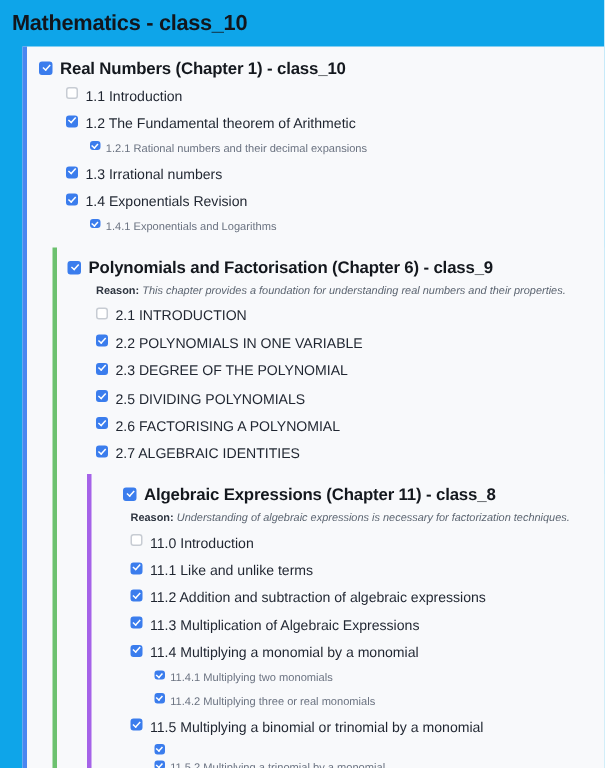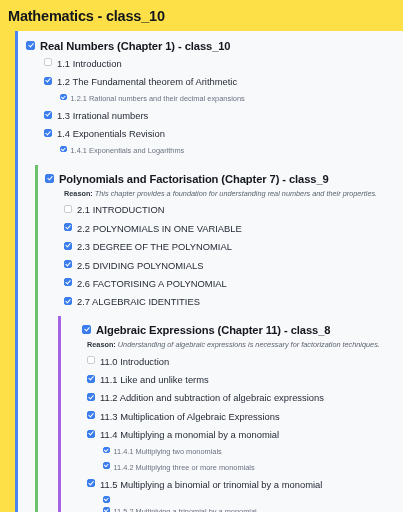--- a/index.html
+++ b/index.html
@@ -14,21 +14,21 @@
     font-family: "Liberation Sans", sans-serif;
     -webkit-font-smoothing: antialiased;
     color: #1f2328;
   }
 
   #root {
     width: 403px;
     height: 512px;
     position: relative;
     overflow: hidden;
-    background: #fde047;
+    background: #0ea5e9;
   }
 
   
   .page-title {
     font-size: 14.5px;
     font-weight: bold;
     color: #12161c;
     letter-spacing: -0.2px;
     padding: 7px 0 0 8px;
     line-height: 18px;
@@ -180,21 +180,21 @@
           <span class="cb mid on"></span>
           <span class="topic-label">1.4 Exponentials Revision</span>
         </div>
         <div class="topic d2">
           <span class="cb small on"></span>
           <span class="topic-label">1.4.1 Exponentials and Logarithms</span>
         </div>
         <div class="card lvl-1">
           <div class="chapter-row">
             <span class="cb big on"></span>
-            <span class="chapter-title">Polynomials and Factorisation (Chapter 7) - class_9</span>
+            <span class="chapter-title">Polynomials and Factorisation (Chapter 6) - class_9</span>
           </div>
           <div class="reason"><b>Reason:</b><span> This chapter provides a foundation for understanding real numbers and their properties.</span></div>
           <div class="topic d1">
             <span class="cb mid off"></span>
             <span class="topic-label">2.1 INTRODUCTION</span>
           </div>
           <div class="topic d1">
             <span class="cb mid on"></span>
             <span class="topic-label">2.2 POLYNOMIALS IN ONE VARIABLE</span>
           </div>
@@ -239,21 +239,21 @@
             <div class="topic d1">
               <span class="cb mid on"></span>
               <span class="topic-label">11.4 Multiplying a monomial by a monomial</span>
             </div>
             <div class="topic d2">
               <span class="cb small on"></span>
               <span class="topic-label">11.4.1 Multiplying two monomials</span>
             </div>
             <div class="topic d2">
               <span class="cb small on"></span>
-              <span class="topic-label">11.4.2 Multiplying three or more monomials</span>
+              <span class="topic-label">11.4.2 Multiplying three or real monomials</span>
             </div>
             <div class="topic d1">
               <span class="cb mid on"></span>
               <span class="topic-label">11.5 Multiplying a binomial or trinomial by a monomial</span>
             </div>
             <div class="topic d2">
               <span class="cb small on"></span>
             </div>
             <div class="topic d2">
               <span class="cb small on"></span>

